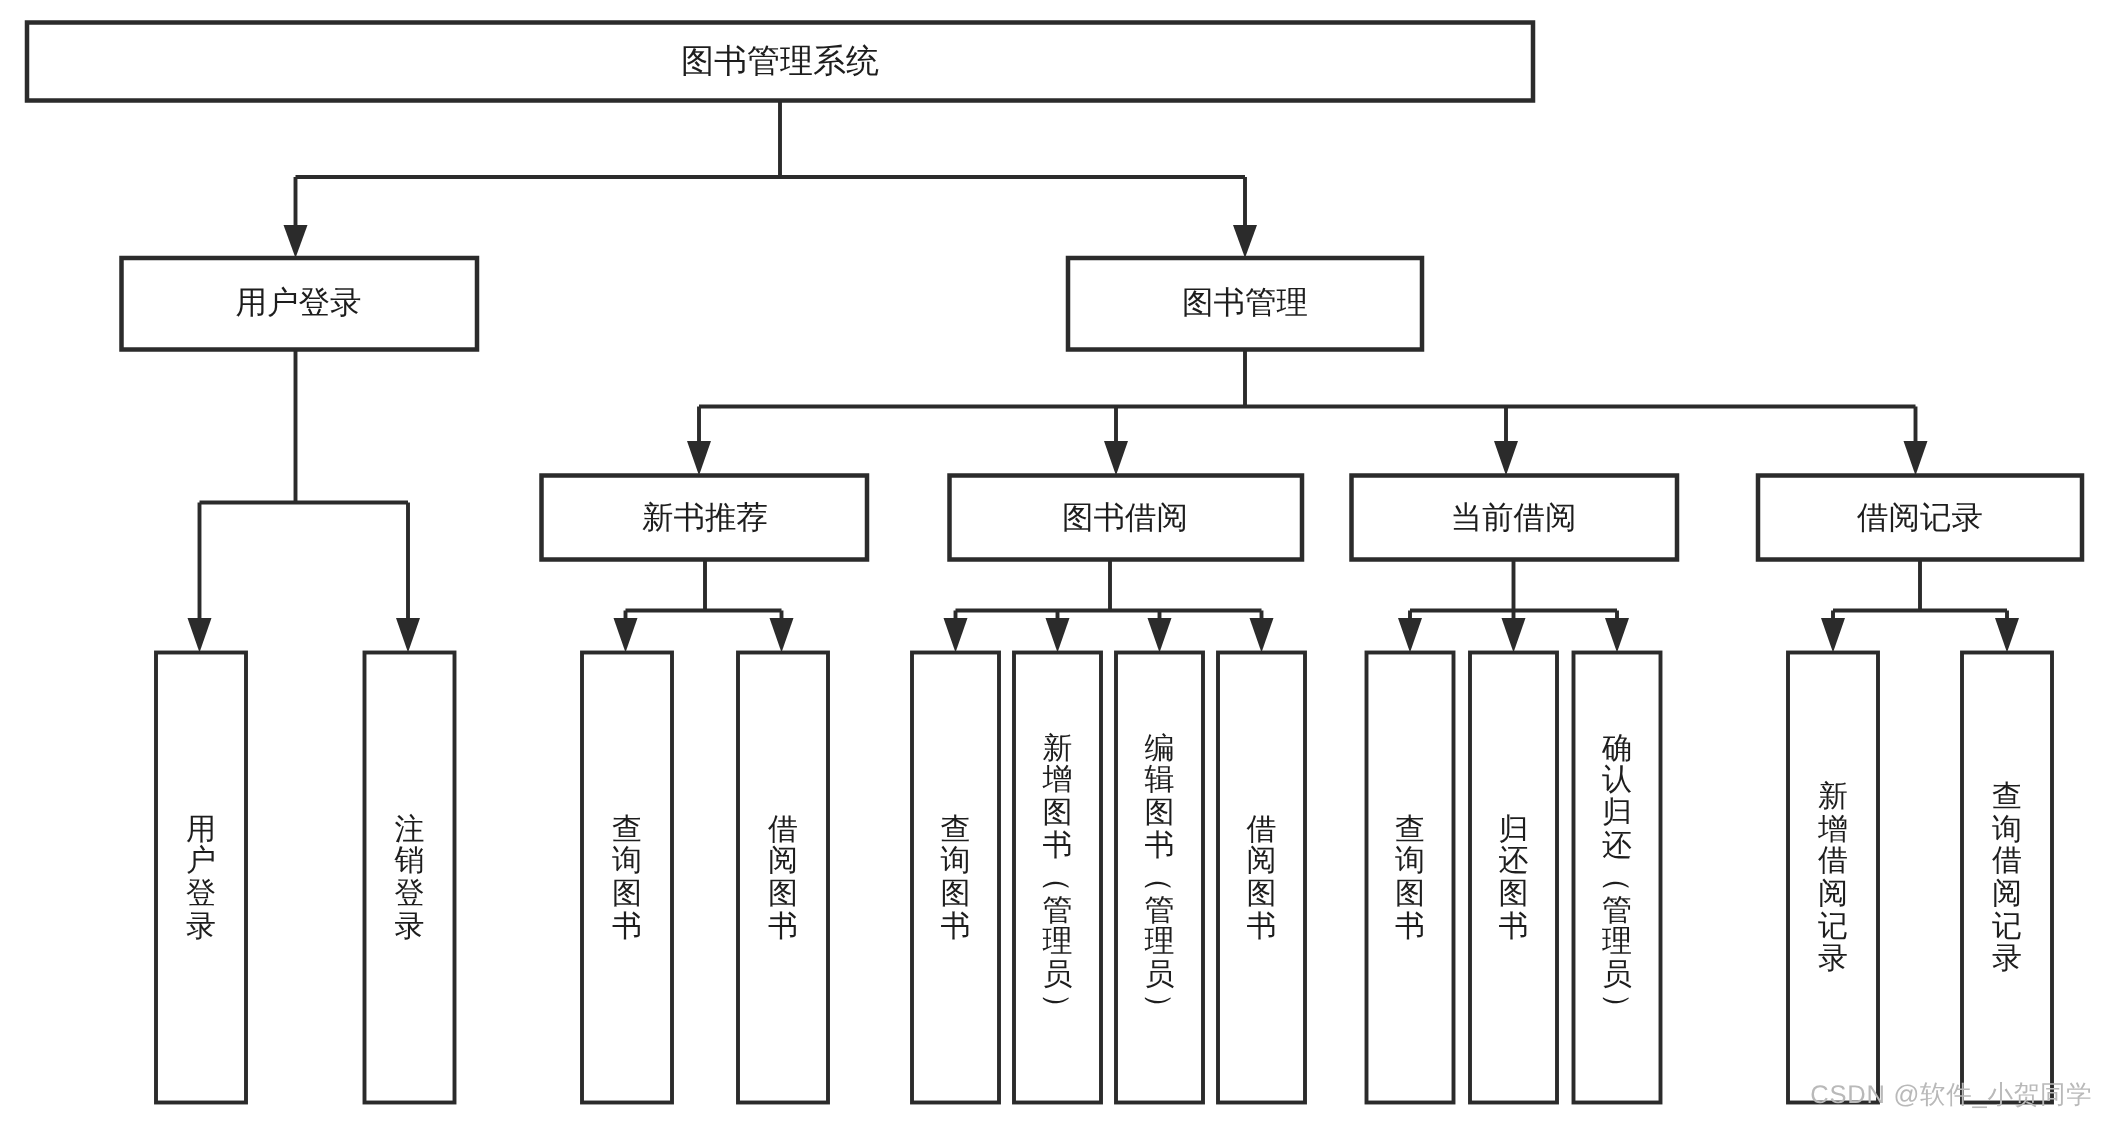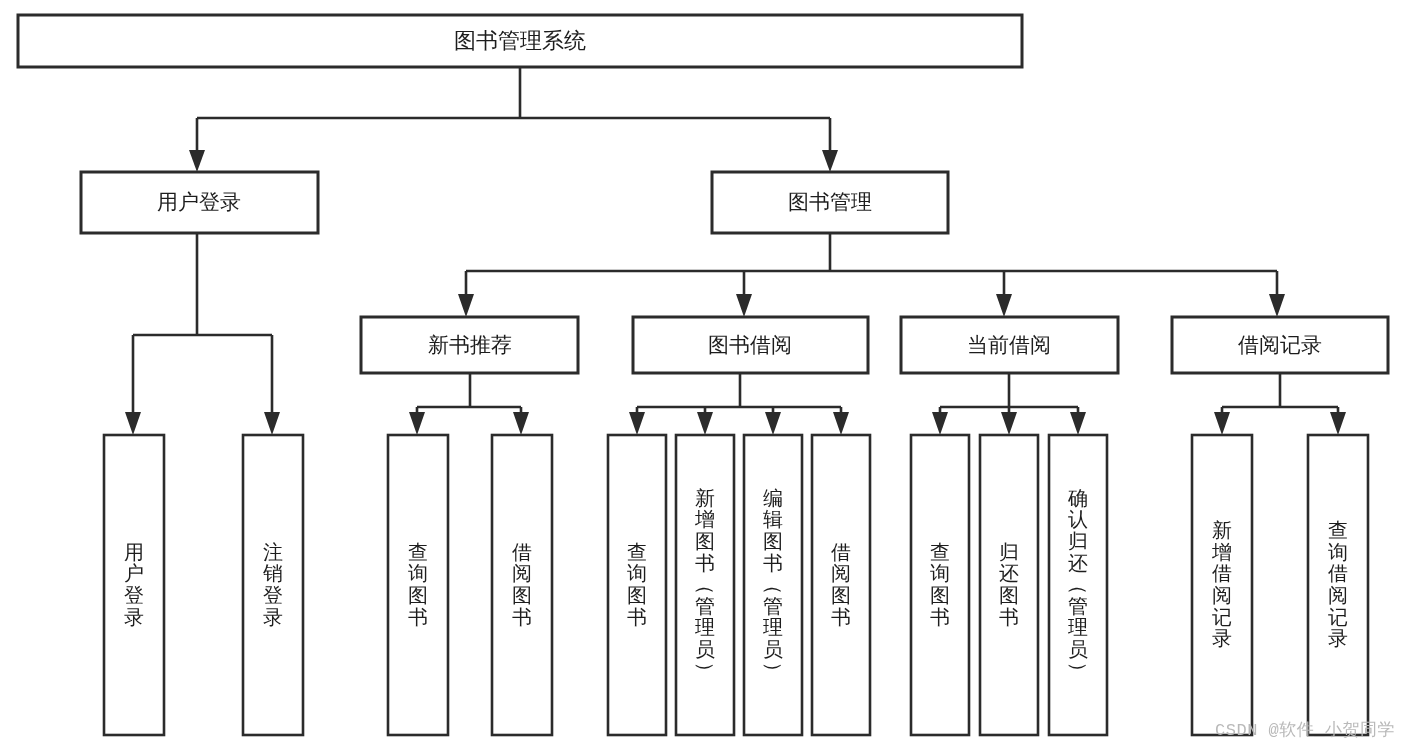--- a/index.html
+++ b/index.html
@@ -79,21 +79,21 @@
     display: block;
   }
   .leaf-label span.rot {
     transform: rotate(90deg);
     display: block;
   }
   .watermark {
     position: absolute;
     right: 10px;
     bottom: 6px;
-    font-family: Liberation Mono, monospace;
+    font-family: Liberation Sans, sans-serif;
     font-size: 17px;
     color: #b9b9b9;
     letter-spacing: 0.5px;
     user-select: none;
     pointer-events: none;
   }
 </style>
 </head>
 <body>
 

